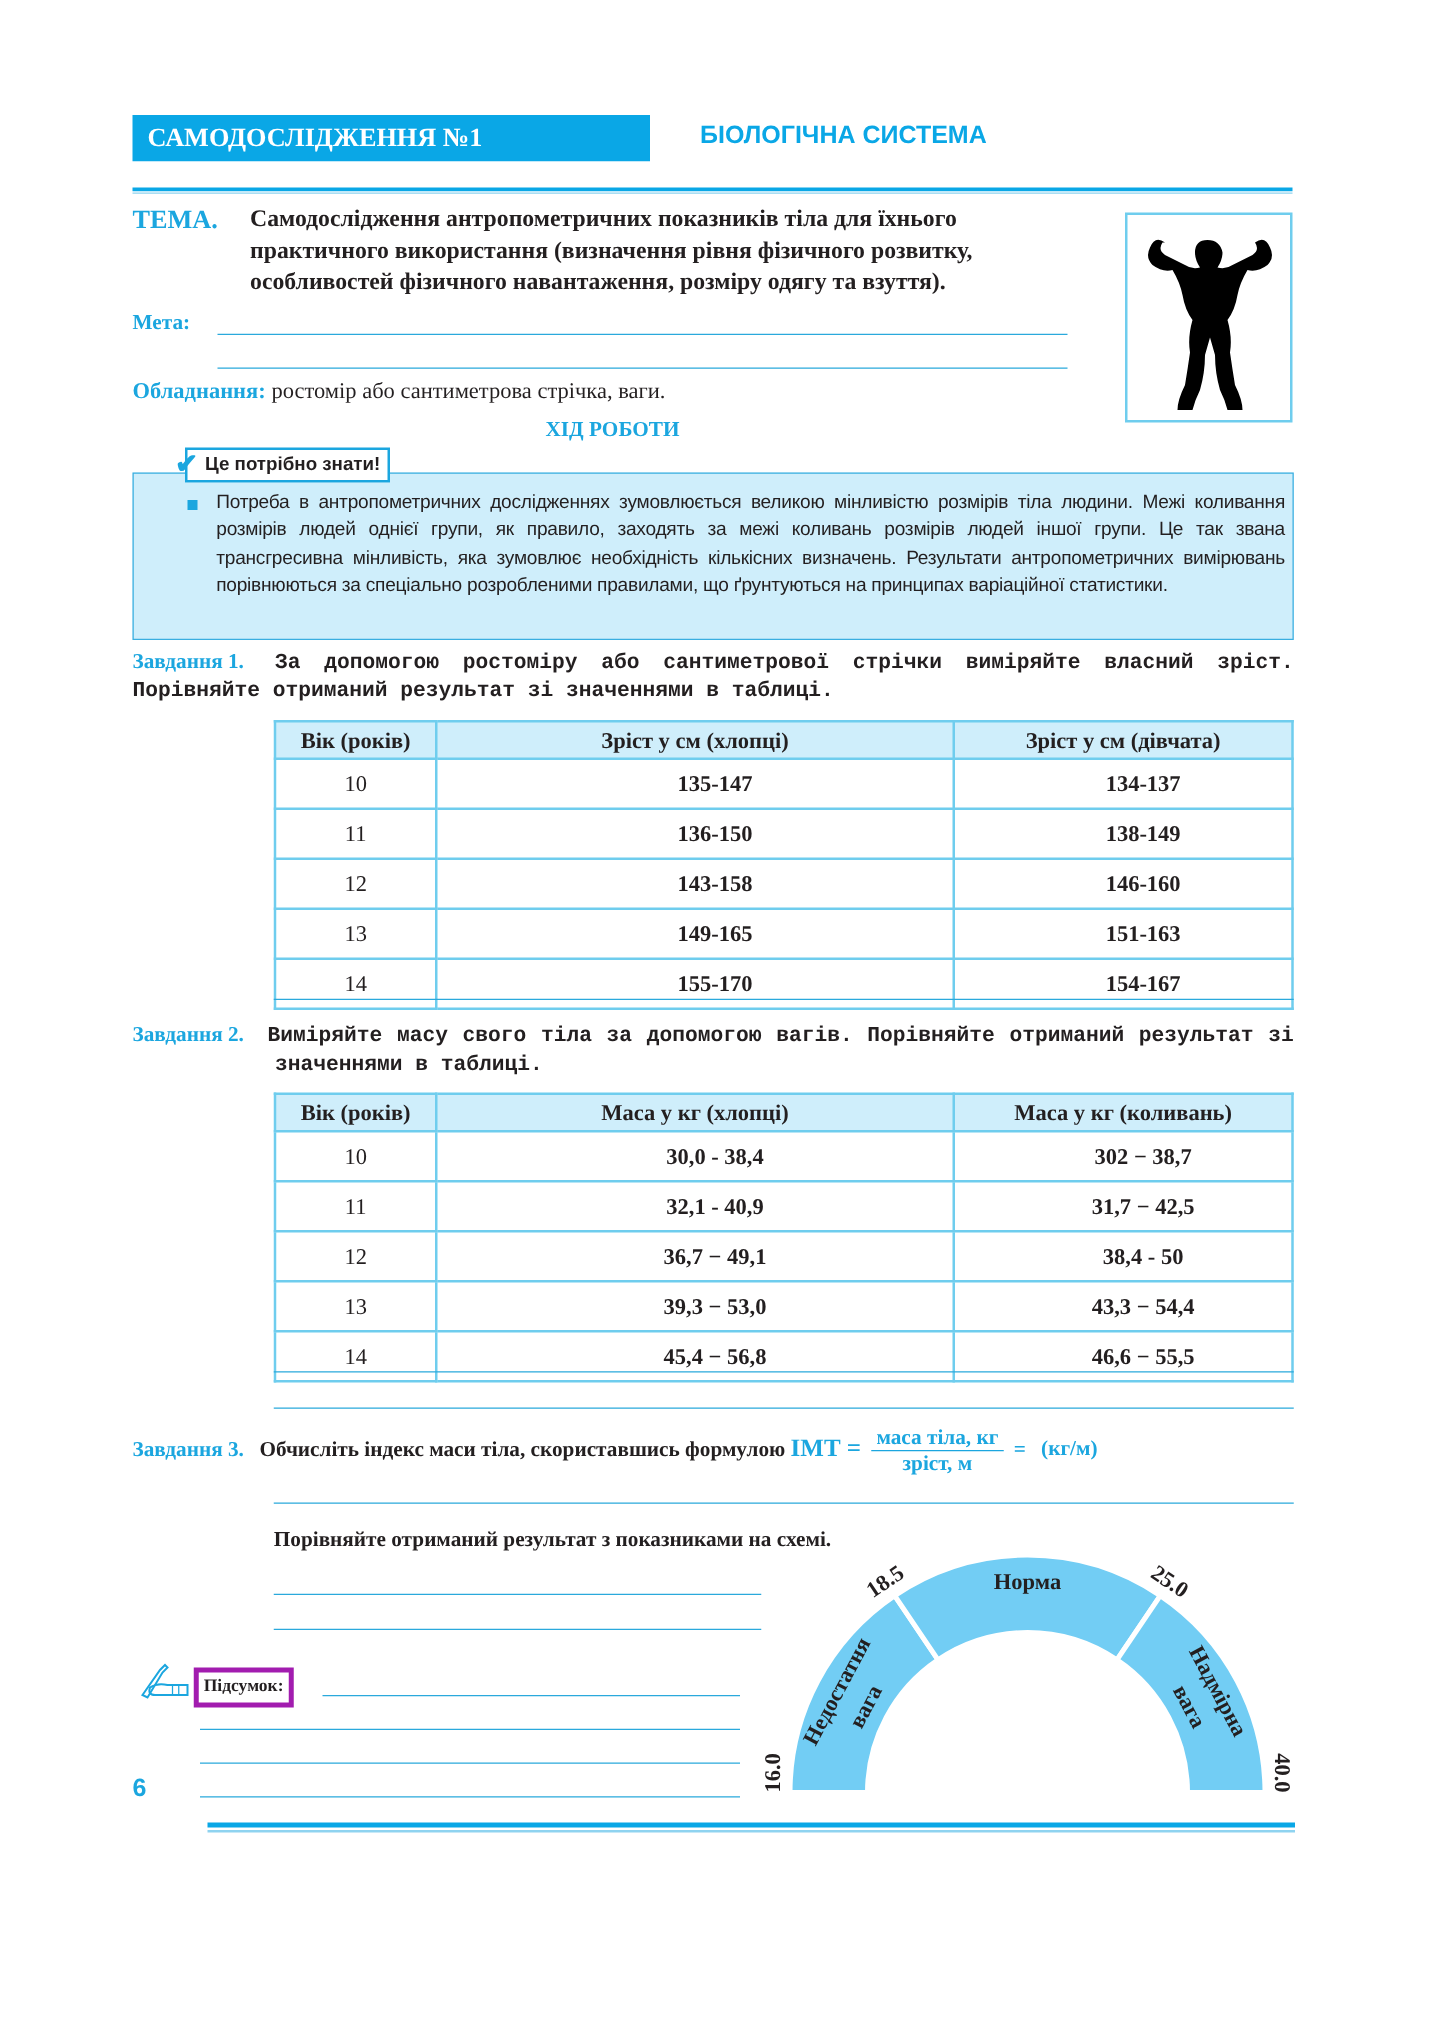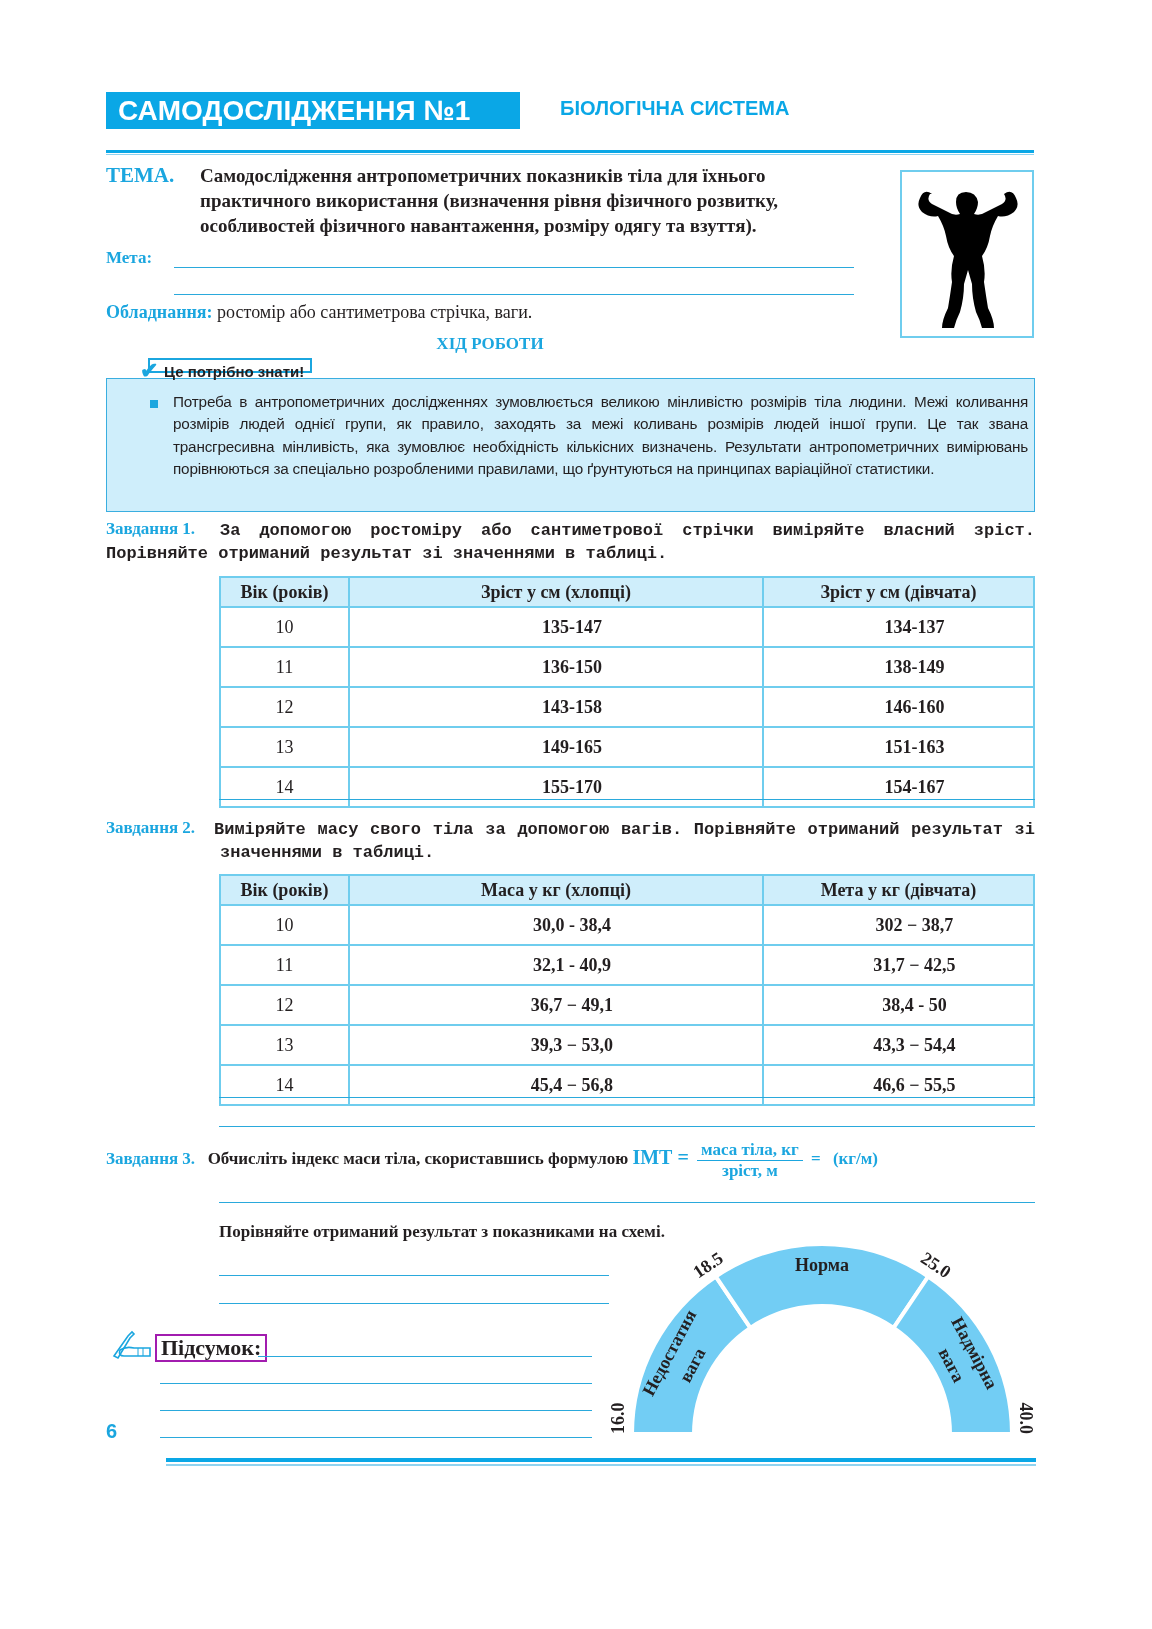--- a/index.html
+++ b/index.html
@@ -3,62 +3,62 @@
 <meta charset="utf-8">
 <style>
   * { box-sizing: border-box; margin: 0; padding: 0; }
   html, body { width: 1152px; height: 1629px; background: #ffffff; }
   body { position: relative; font-family: "Liberation Serif", serif; color: #231f20; overflow: hidden; }
   .abs { position: absolute; }
   .blue { color: #1ba6df; }
 
   
   #hdr-left { left: 106px; top: 92px; width: 414px; height: 37px; background: #0aa7e6; color: #fff;
-    font-family: Liberation Sans, sans-serif; font-weight: bold; font-size: 28px; line-height: 37px; padding-left: 12px; }
+    font-family: Liberation Serif, serif; font-weight: bold; font-size: 21px; line-height: 37px; padding-left: 12px; }
   #hdr-right { left: 540px; top: 95px; width: 520px; color: #0aa7e6; font-family: "Liberation Sans", sans-serif;
     font-weight: bold; font-size: 20px; line-height: 26px; }
   #hdr-right .l2 { padding-left: 20px; display:block; }
   #hdr-rule { left: 106px; top: 150px; width: 928px; height: 3px; background: #0aa7e6; }
   #hdr-rule2 { left: 106px; top: 154px; width: 928px; height: 1px; background: #8fd3f0; }
 
   
   #tema-label { left: 106px; top: 163px; font-weight: bold; font-size: 21px; color: #1ba6df; }
   #tema-text { left: 200px; top: 163px; width: 660px; font-weight: bold; font-size: 19px; line-height: 25px; }
   #meta-label { left: 106px; top: 248px; font-weight: bold; font-size: 17px; color: #1ba6df; }
   .rule { position: absolute; height: 1px; background: #2aa9dc; }
   #equip { left: 106px; top: 302px; font-size: 18px; }
   #equip b { color: #1ba6df; }
   #hid { left: 400px; top: 334px; width: 180px; text-align: center; font-weight: bold; font-size: 17px; color: #1ba6df; }
 
   #fig-box { left: 900px; top: 170px; width: 134px; height: 168px; border: 2px solid #6fcdee; background: #fff; }
 
   
   #info-box { left: 106px; top: 378px; width: 929px; height: 134px; background: #cfeefb; border: 1px solid #3aaee0; }
-  #info-tag { left: 148px; top: 358px; height: 15px; border: 2px solid #1ba6df; background: #fff; padding: 0 6px 0 14px;
+  #info-tag { left: 148px; top: 358px; height: 28px; border: 2px solid #1ba6df; background: #fff; padding: 0 6px 0 14px;
     font-family: "Liberation Sans", sans-serif; font-weight: bold; font-size: 15px; line-height: 24px; }
   #info-check { left: 140px; top: 358px; font-size: 22px; color: #1ba6df; font-weight:bold; }
   #info-bullet { left: 150px; top: 400px; width: 8px; height: 8px; background: #1ba6df; }
   #info-text { left: 173px; top: 391px; width: 855px; font-family: "Liberation Sans", sans-serif; font-size: 15.3px; line-height: 22.4px; text-align: justify; letter-spacing: -0.2px; }
 
   
   .task-label { position: absolute; font-weight: bold; font-size: 17px; color: #1ba6df; }
   .task-text { position: absolute; font-weight: bold; font-size: 17px; line-height: 23px; text-align: justify; font-family: Liberation Mono, monospace; }
 
   table.dt { position: absolute; left: 219px; width: 816px; border-collapse: collapse; font-size: 18px; }
   table.dt th, table.dt td { border: 2px solid #6fcdee; height: 40px; text-align: center; }
   table.dt th { background: #cfeefb; font-weight: bold; height: 30px; font-family: Liberation Serif, serif; }
   table.dt td.age { font-weight: normal; }
   table.dt td.val { font-weight: bold; padding-left: 32px; }
   table.dt col.c1 { width: 129px; }
   table.dt col.c2 { width: 414px; }
   .frac { display: inline-block; vertical-align: middle; text-align: center; color: #1ba6df; margin: 0 4px; }
   .frac .num { display: block; border-bottom: 1.5px solid #1ba6df; padding: 0 4px; line-height: 20px; }
   .frac .den { display: block; line-height: 20px; }
 
-  #pidsumok { left: 155px; top: 1334px; border: 2px solid #a21caf; padding: 0 4px; font-weight: bold; font-size: 22px; line-height: 24px; background:#fff; }
+  #pidsumok { left: 155px; top: 1334px; border: 4px solid #a21caf; padding: 0 4px; font-weight: bold; font-size: 14px; line-height: 24px; background:#fff; }
   #pen { left: 110px; top: 1326px; }
 
   #page-num { left: 106px; top: 1420px; font-family: "Liberation Sans", sans-serif; font-weight: bold; font-size: 20px; color: #1ba6df; }
   #foot-rule1 { left: 166px; top: 1430px; width: 870px; height: 4px; background: #0aa7e6; }
   #foot-rule2 { left: 166px; top: 1436px; width: 870px; height: 2px; background: #8fd3f0; }
 
   #gauge { left: 604px; top: 1240px; }
 </style>
 </head>
 <body>
@@ -146,21 +146,21 @@
 <table class="dt" style="top:874px;">
   <colgroup>
       <col class="c1">
       <col class="c2">
       <col>
     </colgroup>
   <thead>
     <tr>
       <th>Вік (років)</th>
       <th>Маса у кг (хлопці)</th>
-      <th>Мета у кг (дівчата)</th>
+      <th>Маса у кг (коливань)</th>
     </tr>
   </thead>
   <tbody>
     <tr>
         <td class="age">10</td>
         <td class="val">30,0 - 38,4</td>
         <td class="val">302 − 38,7</td>
       </tr>
     <tr>
         <td class="age">11</td>

